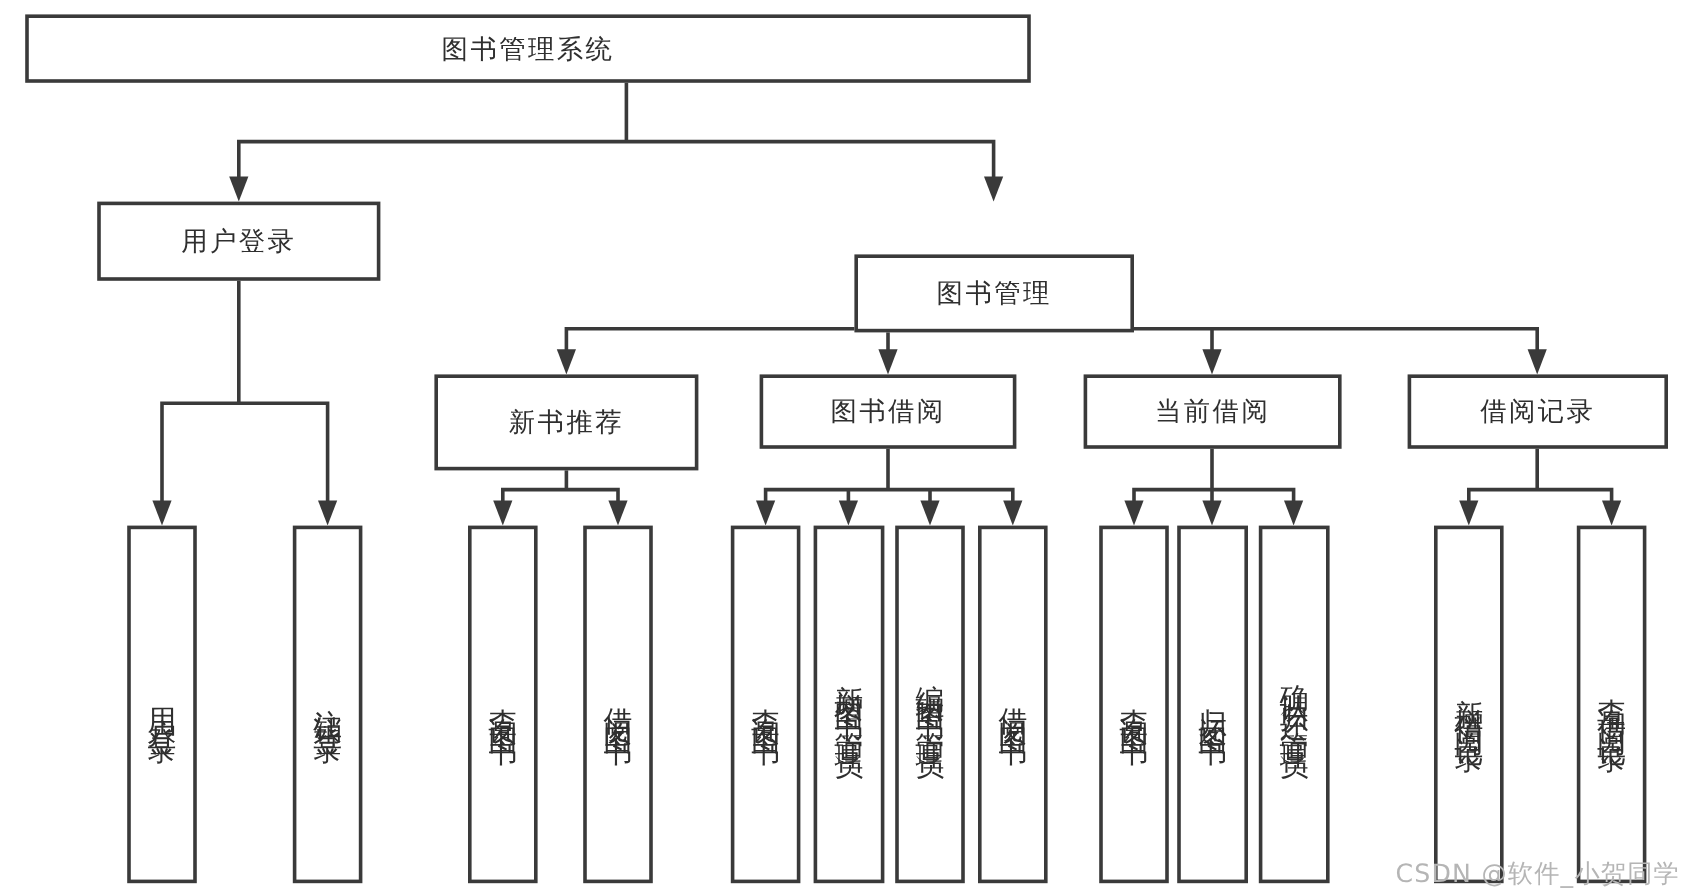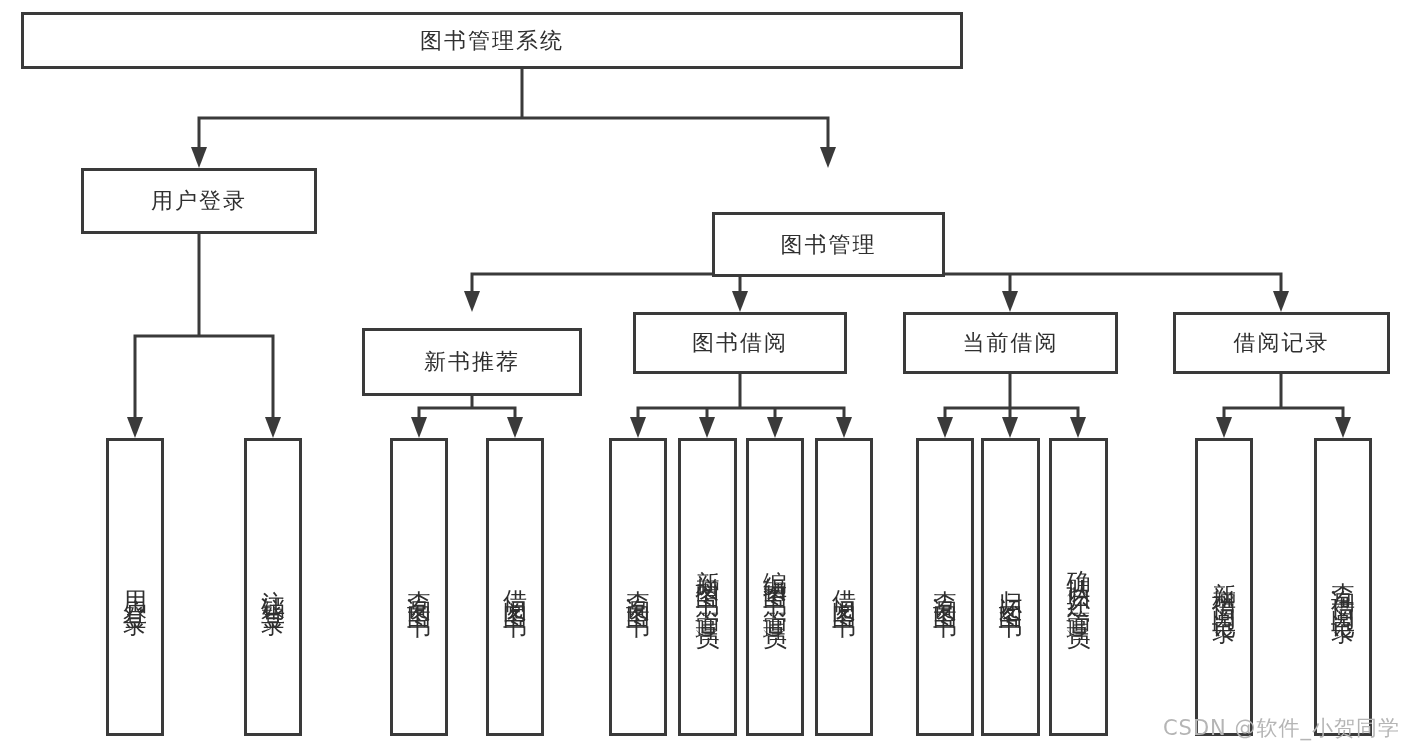--- a/index.html
+++ b/index.html
@@ -96,32 +96,32 @@
 
       <polygon points="937,417 953,417 945,438"></polygon>
       <polygon points="1002,417 1018,417 1010,438"></polygon>
       <polygon points="1070,417 1086,417 1078,438"></polygon>
 
       <polygon points="1216,417 1232,417 1224,438"></polygon>
       <polygon points="1335,417 1351,417 1343,438"></polygon>
     </g>
   </svg>
 
-  <div class="node hnode" style="left:21px; top:12px; width:942px; height:57px;">
+  <div class="node hnode" style="left:21px; top:12px; width:838px; height:57px;">
     <span>图书管理系统</span>
   </div>
 
   <div class="node hnode" style="left:81px; top:168px; width:236px; height:66px;">
     <span>用户登录</span>
   </div>
   <div class="node hnode" style="left:712px; top:168px; width:233px; height:65px;margin-top:44px;">
     <span>图书管理</span>
   </div>
 
-  <div class="node hnode" style="left:362px; top:328px; width:220px; height:68px;">
+  <div class="node hnode" style="left:362px; top:312px; width:220px; height:80px;">
     <span>新书推荐</span>
   </div>
   <div class="node hnode" style="left:633px; top:312px; width:214px; height:62px;">
     <span>图书借阅</span>
   </div>
   <div class="node hnode" style="left:903px; top:312px; width:215px; height:62px;font-family:Liberation Mono, monospace;">
     <span>当前借阅</span>
   </div>
   <div class="node hnode" style="left:1173px; top:312px; width:217px; height:62px;">
     <span>借阅记录</span>

